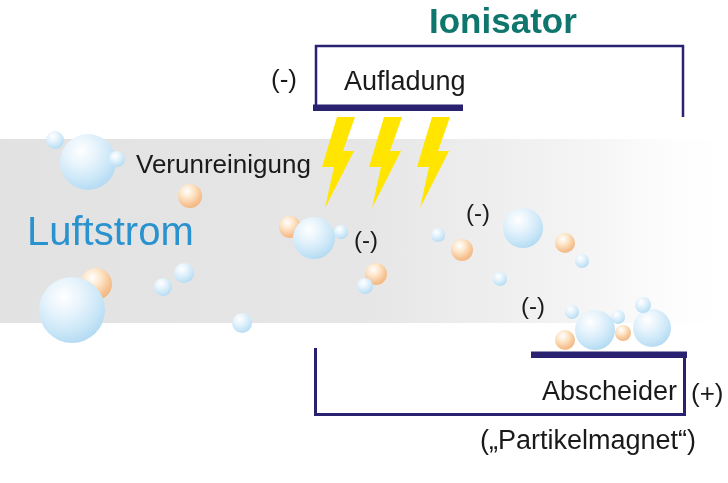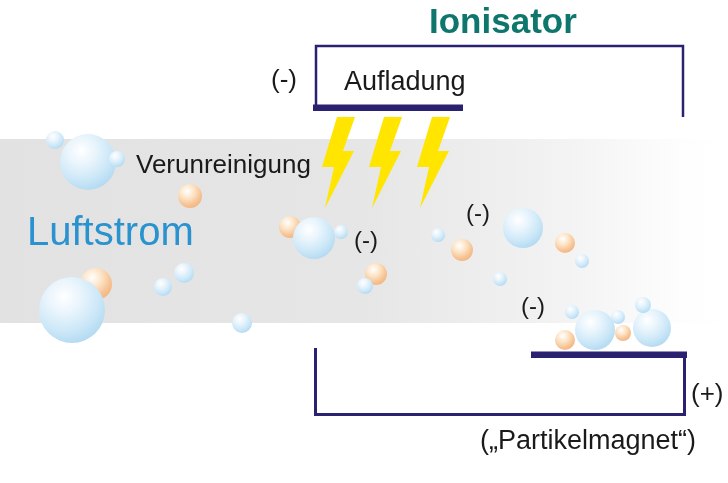--- a/index.html
+++ b/index.html
@@ -103,18 +103,19 @@
   <div class="lbl" id="lbl-aufladung">Aufladung</div>
 
   <div class="lbl" id="lbl-luftstrom">Luftstrom</div>
 
   <div class="lbl" id="lbl-minus-mid-l">(-)</div>
 
   <div class="lbl" id="lbl-minus-mid-r">(-)</div>
 
   <div class="lbl" id="lbl-minus-bottom">(-)</div>
 
+  <div class="lbl" id="lbl-abscheider">Abscheider</div>
 
   <div class="lbl" id="lbl-plus">(+)</div>
 
   <div class="lbl" id="lbl-partikelmagnet">(„Partikelmagnet“)</div>
 
 </div>
 
 </body></html>

